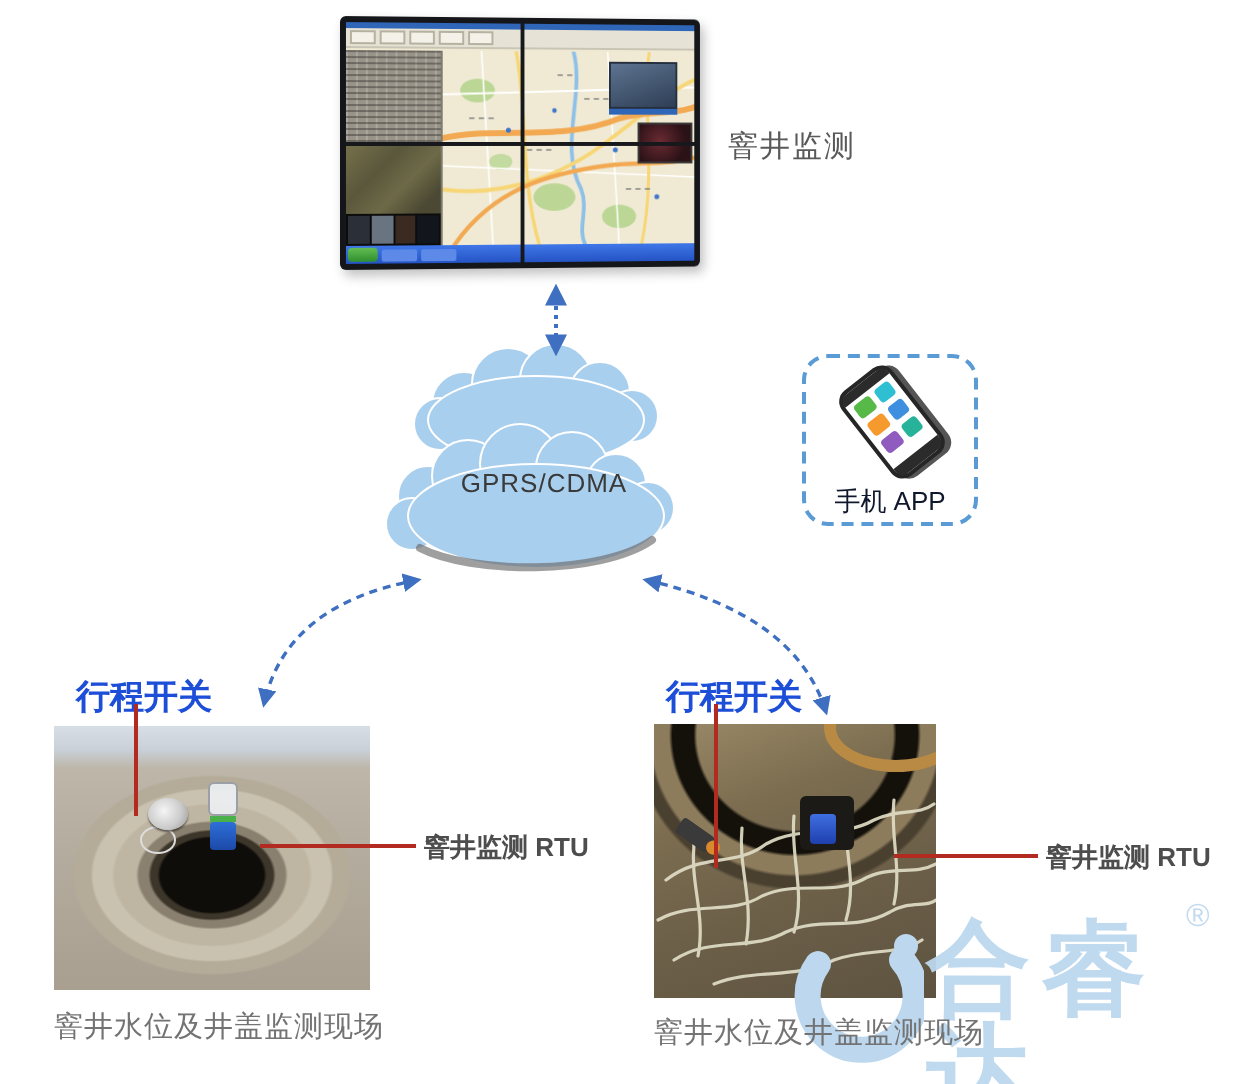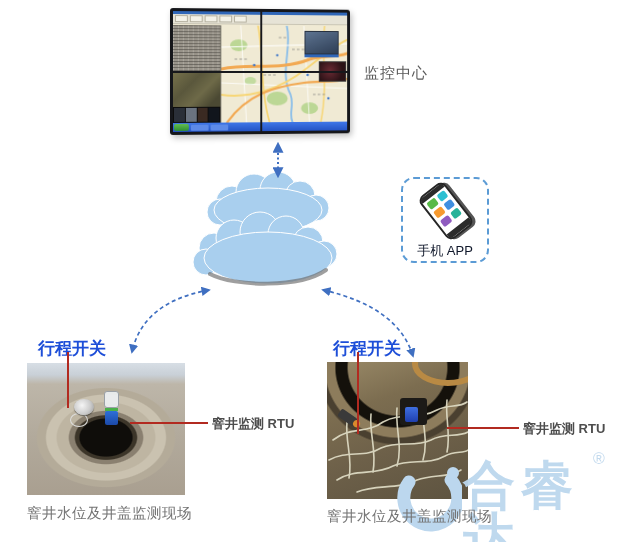--- a/index.html
+++ b/index.html
@@ -161,21 +161,21 @@
       <div class="taskbar">
         <div class="start"></div>
         <div class="task"></div>
         <div class="task"></div>
       </div>
       <div class="vbez"></div>
       <div class="hbez"></div>
     </div>
   </div>
 
-  <div class="monitor-label">监控中心</div>
+  <div class="monitor-label">窨井监测</div>
 
   <svg class="overlay" style="z-index:2" viewBox="0 0 620 542">
     <g transform="translate(180,168)">
       <g fill="#a9cfee" stroke="#ffffff" stroke-width="1">
         <circle cx="52" cy="34" r="16"></circle>
           <circle cx="74" cy="24" r="18"></circle>
           <circle cx="98" cy="22" r="18"></circle>
         <circle cx="120" cy="28" r="15"></circle>
           <circle cx="136" cy="40" r="13"></circle>
           <circle cx="40" cy="44" r="13"></circle>
@@ -188,20 +188,21 @@
           <circle cx="80" cy="64" r="20"></circle>
         <circle cx="106" cy="66" r="18"></circle>
           <circle cx="128" cy="74" r="15"></circle>
           <circle cx="144" cy="86" r="13"></circle>
         <circle cx="26" cy="94" r="13"></circle>
           <ellipse cx="88" cy="90" rx="64" ry="26"></ellipse>
       </g>
       <path d="M30,106 C55,119 120,120 146,102" fill="none" stroke="#6b6b6b" stroke-width="4" opacity=".65" stroke-linecap="round"></path>
     </g>
   </svg>
+  <div class="cloudtxt" id="txt-gprs">GPRS/CDMA</div>
 
   <svg class="overlay" viewBox="0 0 620 542">
     <defs>
       <marker id="ah" viewBox="0 0 10 10" refX="8" refY="5" markerWidth="5.5" markerHeight="5.5" orient="auto-start-reverse">
         <path d="M0,0 L10,5 L0,10 z" fill="#3f6fc1"></path>
       </marker>
     </defs>
     <path d="M278,144 L278,176" stroke="#3f6fc1" stroke-width="2" stroke-dasharray="2 2.5" fill="none" marker-start="url(#ah)" marker-end="url(#ah)"></path>
     <path d="M209,290 Q143,302 132,352" stroke="#3f6fc1" stroke-width="1.7" stroke-dasharray="4 3" fill="none" marker-start="url(#ah)" marker-end="url(#ah)"></path>
     <path d="M323,290 Q398,307 413,356" stroke="#3f6fc1" stroke-width="1.7" stroke-dasharray="4 3" fill="none" marker-start="url(#ah)" marker-end="url(#ah)"></path>

